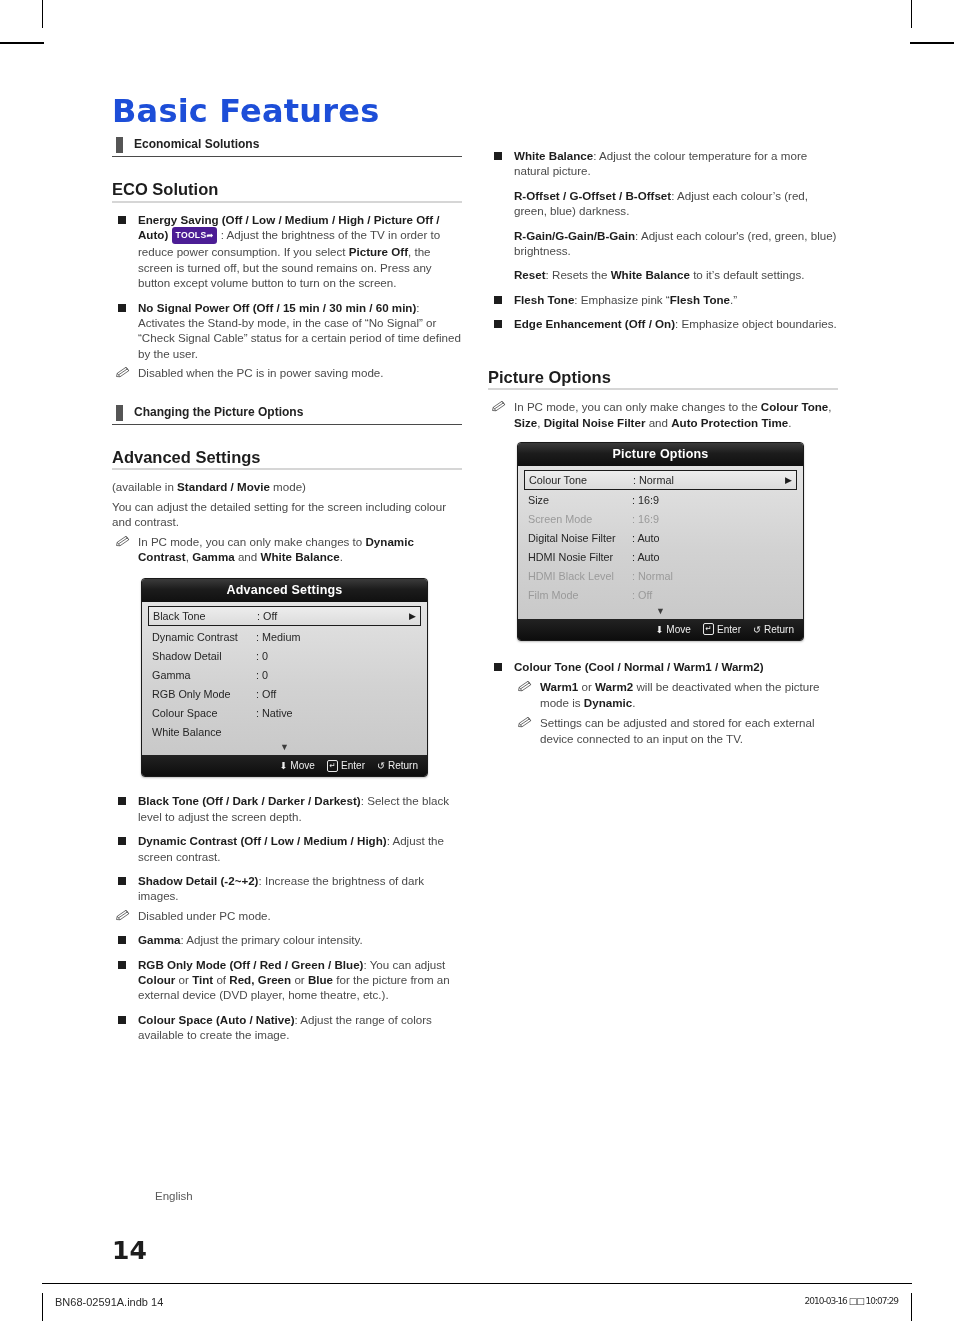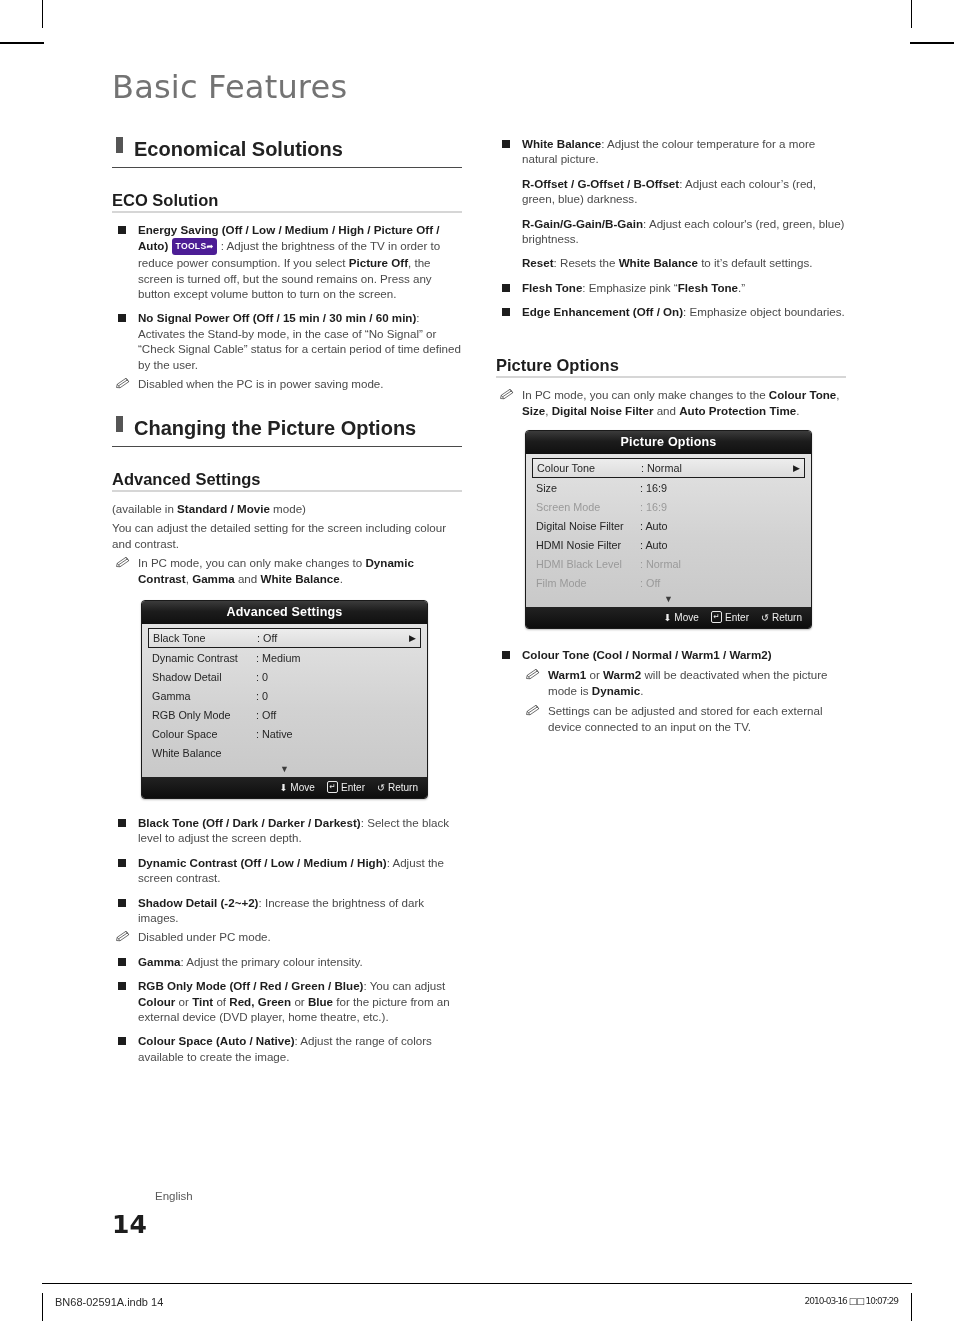--- a/index.html
+++ b/index.html
@@ -19,39 +19,39 @@
   .crop-v-tr { left:911px; top:0;     width:1px;  height:28px; }
   .crop-h-tl { left:0;     top:42px;  width:44px; height:2px; }
   .crop-h-tr { left:910px; top:42px;  width:44px; height:2px; }
   .crop-v-bl { left:42px;  bottom:0;  width:1px;  height:28px; }
   .crop-v-br { left:911px; bottom:0;  width:1px;  height:28px; }
 
   
   .page { position:absolute; left:0; top:0; width:954px; height:1321px; }
 
   .page-title {
-    position:absolute; left:112px; top:68px;
-    font-size:32px; font-weight:400; letter-spacing:.2px;
-    color:#737373;
+    position:absolute; left:112px; top:92px;
+    font-size:32px; font-weight:700; letter-spacing:.2px;
+    color:#1d4ed8;
     font-family:"DejaVu Sans", sans-serif;
   }
 
   .columns {
     position:absolute; left:112px; top:136px;
     width:730px;
   }
   .col { position:absolute; top:0; width:350px; }
   .col-left  { left:0; }
-  .col-right { left:384px; }
+  .col-right { left:376px;margin-top:12px; }
 
   
   .sec-head {
     position:relative;
     padding-left:22px;
-    font-size:20px; font-weight:bold; color:#222;
+    font-size:12px; font-weight:bold; color:#222;
     padding-bottom:4px;
     border-bottom:1.5px solid #4a4a4a;
     margin-bottom:22px;
     line-height:1.35;
   }
   .sec-head .bar {
     position:absolute; left:4px; top:1px;
     width:7px; height:16px; background:#555;
   }
   .sub-head {
@@ -151,21 +151,21 @@
   }
   .osd-foot span.it { display:inline-flex; align-items:center; gap:3px; }
   .ic { font-size:9.5px; line-height:1; }
   .ic-enter {
     border:1px solid #e8e8e8; border-radius:2px;
     font-size:7.5px; padding:0 1.5px; line-height:10px;
   }
 
   
   .pg-num {
-    position:absolute; left:112px; top:1210px;
+    position:absolute; left:112px; top:1236px;
     font-size:25px; font-weight:bold; color:#1d1d1d;
     font-family:"DejaVu Sans", sans-serif;
   }
   .pg-lang {
     position:absolute; left:155px; top:1190px;
     font-size:11.5px; color:#5a5a5a;
   }
   .rule-bottom {
     position:absolute; left:42px; top:1283px; width:870px; height:1px;
     background:#000;

